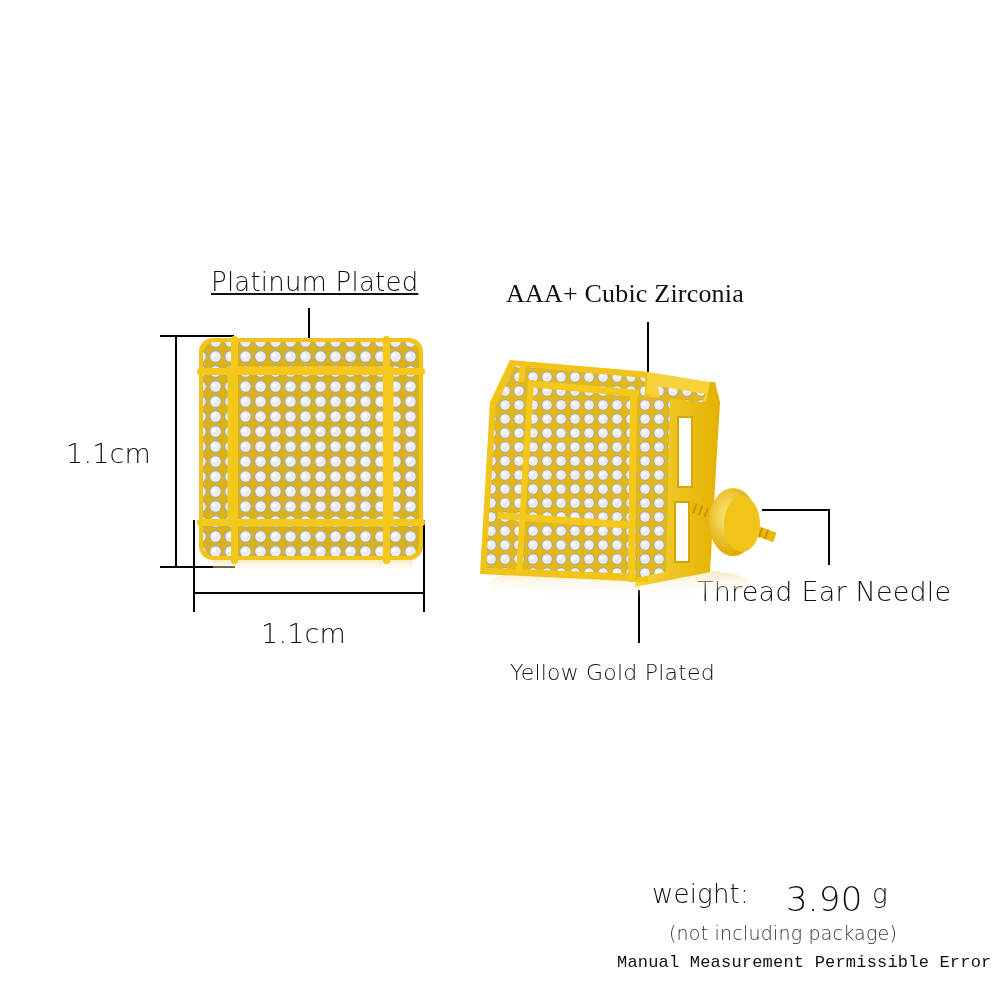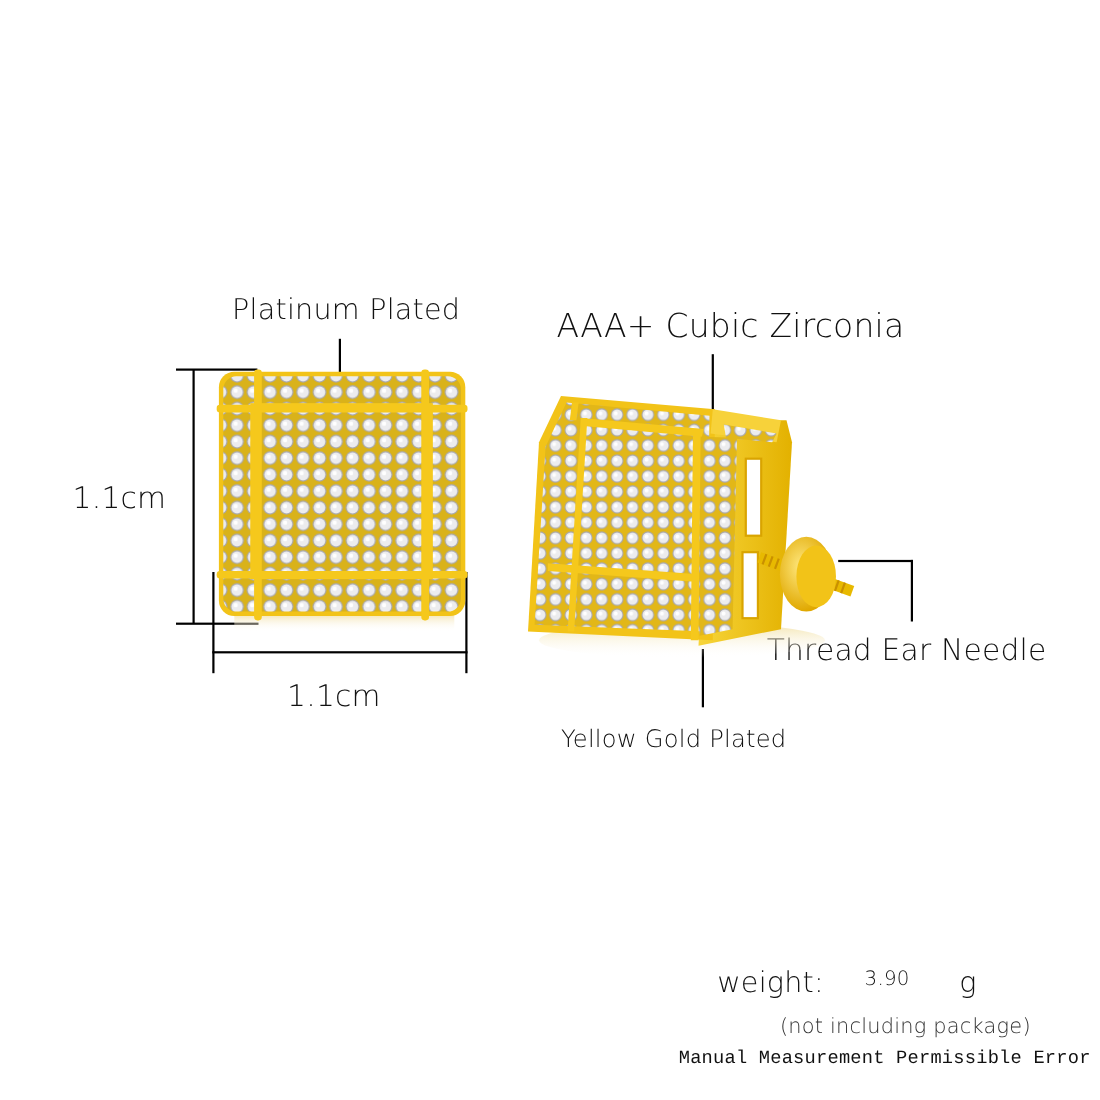--- a/index.html
+++ b/index.html
@@ -6,22 +6,22 @@
   body { width: 1000px; height: 1000px; position: relative; overflow: hidden;
          font-family: "DejaVu Sans", sans-serif; color: #111; }
   .label { position: absolute; white-space: nowrap; color: #111; font-weight: 300; letter-spacing: 0.2px; }
   .line { position: absolute; background: #000; }
   .fig { position: absolute; }
   svg { display: block; }
 </style>
 </head>
 <body>
 
-<div class="label" style="left:211px; top:267px; font-size:26px;">Platinum Plated</div>
-<div class="label" style="left:506px; top:279px; font-size:30px;">AAA+ Cubic Zirconia</div>
+<div class="label" style="left:211px; top:267px; font-size:26px;text-decoration:underline;">Platinum Plated</div>
+<div class="label" style="left:506px; top:279px; font-size:26px;font-family:Liberation Serif, serif;">AAA+ Cubic Zirconia</div>
 <div class="label" style="left:66px; top:438px; font-size:27px;">1.1cm</div>
 <div class="label" style="left:261px; top:618px; font-size:27px;">1.1cm</div>
 <div class="label" style="left:697px; top:576px; font-size:27px;">Thread Ear Needle</div>
 <div class="label" style="left:510px; top:660px; font-size:22px;">Yellow Gold Plated</div>
 
 <div class="line" style="left:160px; top:335px; width:74px; height:2px;"></div>
 <div class="line" style="left:160px; top:566px; width:75px; height:2px;"></div>
 <div class="line" style="left:175px; top:336px; width:2px; height:231px;"></div>
 
 <div class="line" style="left:193px; top:520px; width:2px; height:92px;"></div>
@@ -111,16 +111,16 @@
     <polygon points="58,38 64,38 52,232 46,232" fill="#f5c81c"></polygon>
     <polygon points="160,48 167,48 165,240 158,240" fill="#f5c81c"></polygon>
     <polygon points="50,24 56,24 54,40 48,40" fill="#f5c81c"></polygon>
     <polygon points="178,30 240,40 236,60 176,52" fill="#f7d23a"></polygon>
     <polygon points="188,44 236,52 232,60 190,56" fill="url(#stones2)"></polygon>
     <polygon points="168,55 200,56 196,230 166,236" fill="url(#stones2)"></polygon>
   </svg>
 </div>
 
 <div class="label" style="left:652px; top:879px; font-size:26px;">weight:</div>
-<div class="label" style="left:786px; top:879px; font-size:18px;">3.90</div>
+<div class="label" style="left:786px; top:879px; font-size:34px;">3.90</div>
 <div class="label" style="left:872px; top:879px; font-size:26px;">g</div>
-<div class="label" style="left:669px; top:922px; font-size:19px; color:#333;margin-left:40px;">(not including package)</div>
+<div class="label" style="left:669px; top:922px; font-size:19px; color:#333;">(not including package)</div>
 <div class="label" style="left:617px; top:953px; font-size:17px; font-family:Liberation Mono, monospace; font-weight:400;">Manual Measurement Permissible Error</div>
 
 </body></html>

